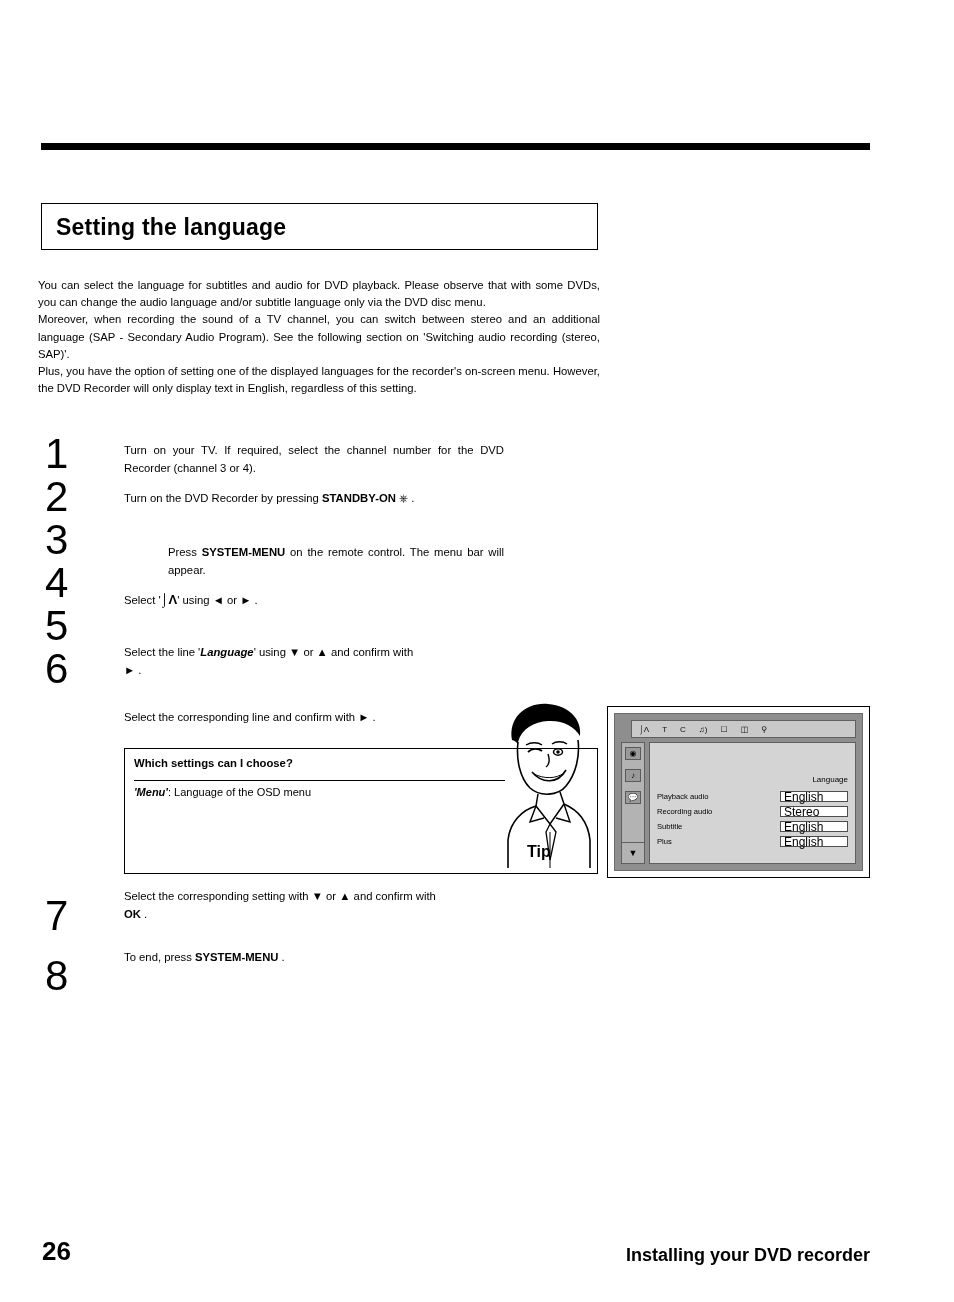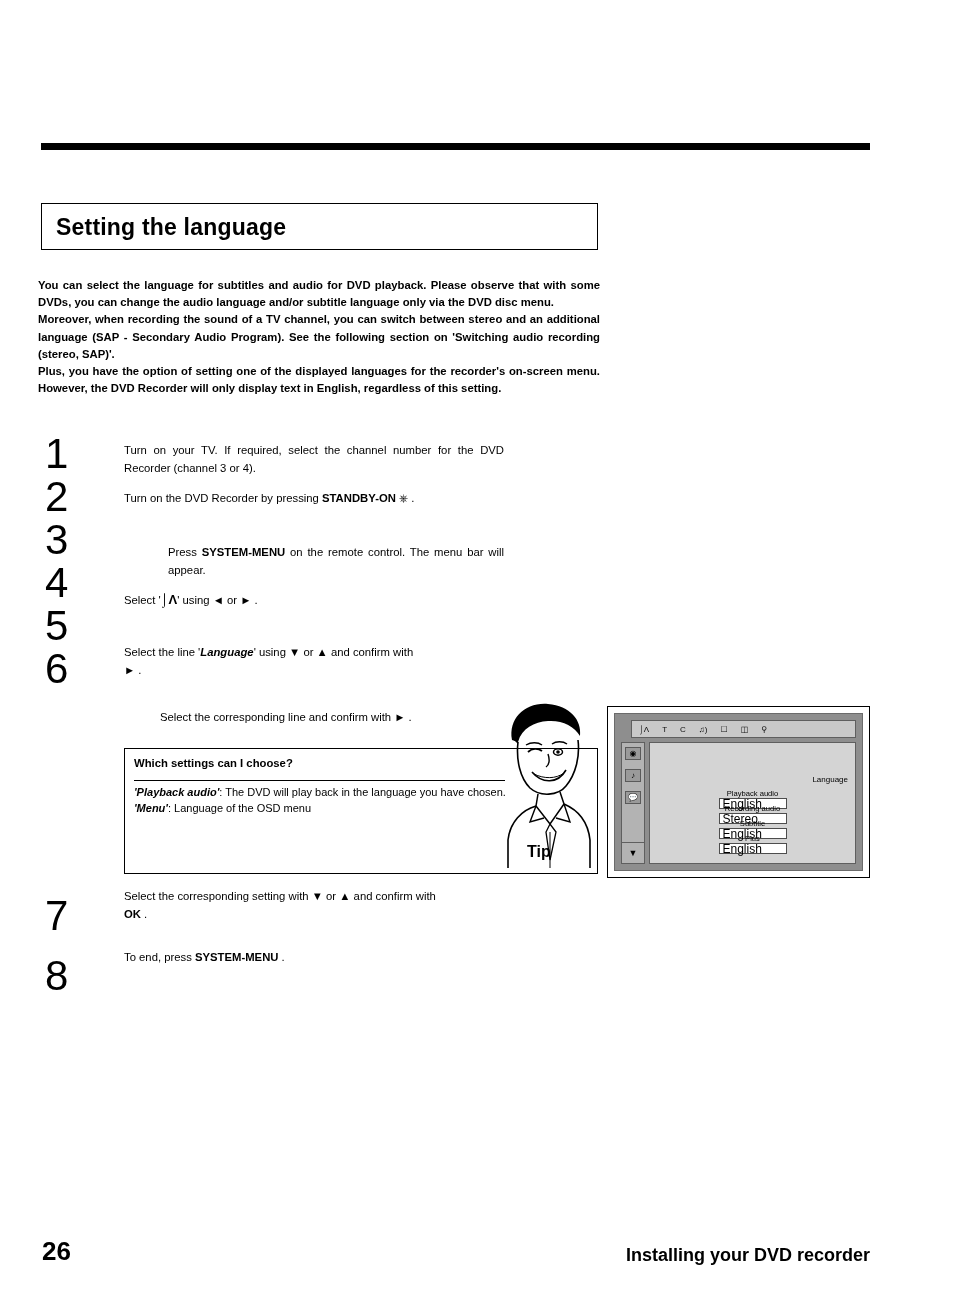--- a/index.html
+++ b/index.html
@@ -46,21 +46,21 @@
   
   .intro {
     position: absolute;
     left: 38px;
     top: 277px;
     width: 562px;
     font-size: 11.3px;
     line-height: 17.2px;
     text-align: justify;
   }
-  .intro p { margin: 0 0 0 0; font-weight: bold; }
+  .intro p { margin: 0 0 0 0; }
 
   
   .steps-nums {
     position: absolute;
     left: 45px;
     top: 432px;
     width: 60px;
   }
   .step-num {
     font-size: 42px;
@@ -215,21 +215,20 @@
     top: 46px;
     right: 7px;
   }
   .osd-row {
     display: flex;
     align-items: center;
     justify-content: space-between;
     height: 14px;
     font-size: 7.6px;
     margin-bottom: 1px;
-    flex-direction: column;
   }
   .osd-row .lbl { white-space: nowrap; }
   .osd-row .val {
     background: #ffffff;
     border: 1px solid #4d4d4d;
     font-size: 12px;
     padding: 0px 3px;
     min-width: 68px;
     height: 11px;
     line-height: 10px;
@@ -292,38 +291,35 @@
 </div>
 
 <div class="step-text" style="top:591px;">
   <span>Select '</span><span style="font-weight:bold;font-size:13px;">⌡Λ</span><span>' using </span><span>◄</span><span> or </span><span>►</span><span> .</span>
 </div>
 
 <div class="step-text" style="top:644px;">
   <span>Select the line '</span><span class="bi">Language</span><span>' using </span><span>▼</span><span> or </span><span>▲</span><span> and confirm with </span><br><span>►</span><span> .</span>
 </div>
 
-<div class="step-text" style="top:709px;margin-left:36px;">
+<div class="step-text" style="top:709px;">
   <span>Select the corresponding line and confirm with </span><span>►</span><span> .</span>
 </div>
 
 <div class="step-text" style="top:888px;width:390px;">
   <span>Select the corresponding setting with </span><span>▼</span><span> or </span><span>▲</span><span> and confirm with </span><br><b>OK</b><span> .</span>
 </div>
 
 <div class="step-text" style="top:949px;">
   <span>To end, press </span><b>SYSTEM-MENU</b><span> .</span>
 </div>
 
 <div class="tip-box">
   <div class="tip-inner">
     <div class="tip-head">Which settings can I choose?</div>
-    <div class="tip-line">
-      <span class="bi">'Playback audio'</span><span>: The DVD will play back in the language you have chosen.</span>
-    </div>
     <div class="tip-line">
       <span class="bi">'Menu'</span><span>: Language of the OSD menu</span>
     </div>
   </div>
 </div>
 
 <div class="mascot">
   <svg width="100" height="174" viewBox="0 0 100 174">
 
     <path d="M12 40 C8 18 26 2 48 4 C70 6 82 20 80 36 C74 26 62 20 48 21 C34 22 22 28 18 42 Z" fill="#000"></path>

